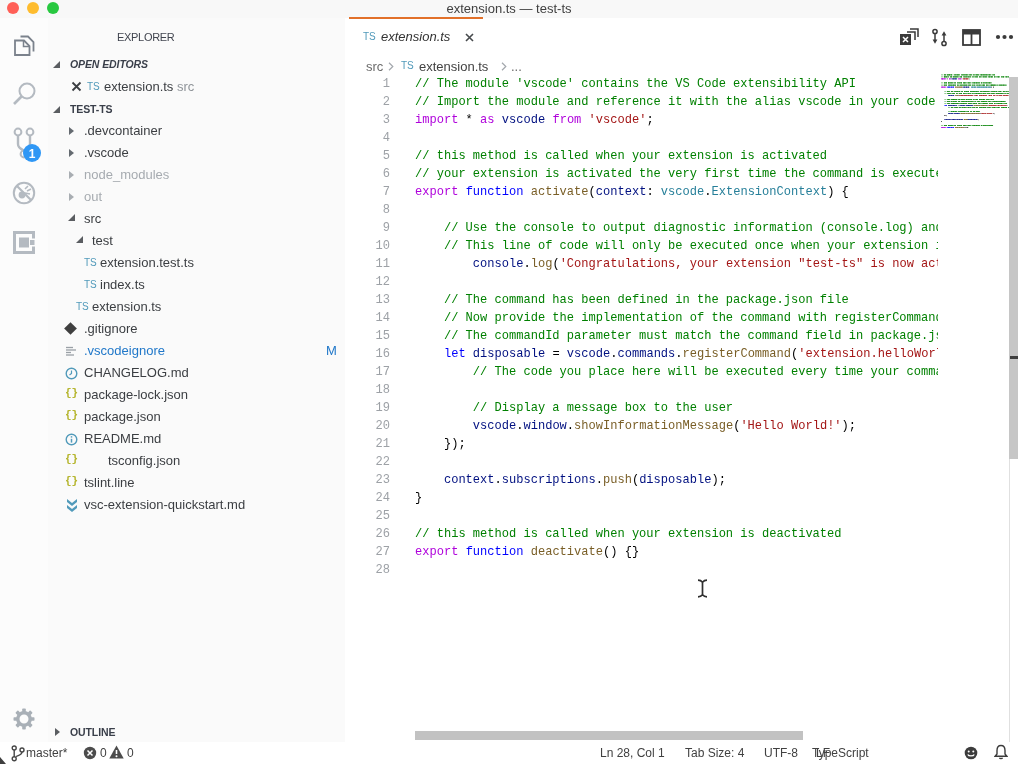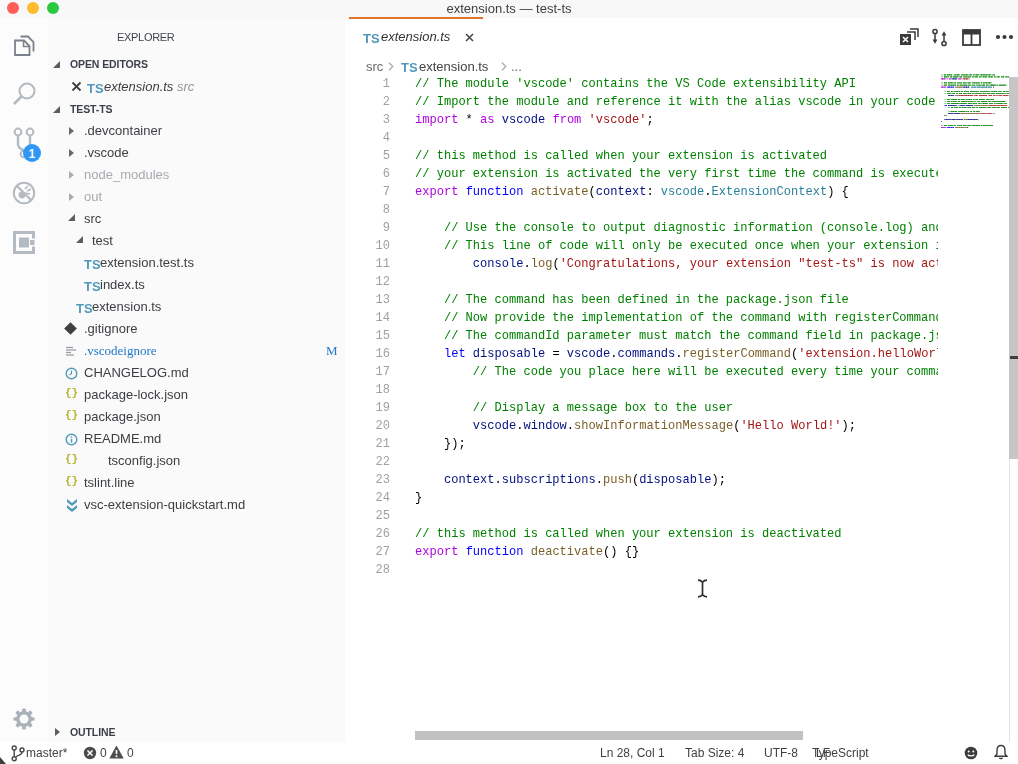--- a/index.html
+++ b/index.html
@@ -7,22 +7,22 @@
 body { font-family:"Liberation Sans", sans-serif; background:#fff; position:relative; }
 .abs { position:absolute; }
 .titlebar { left:0; top:0; width:1018px; height:18px; background:#f8f8f8; }
 .tl { width:12px; height:12px; border-radius:50%; top:2px; }
 .title { top:1px; width:1018px; text-align:center; font-size:13px; color:#404040; }
 .activitybar { left:0; top:18px; width:48px; height:724px; background:#fcfcfc; }
 .sidebar { left:48px; top:18px; width:297px; height:724px; background:#fafafa; }
 .row { position:absolute; height:22px; line-height:22px; font-size:13px; color:#3b3e42; white-space:nowrap; }
 .hdr { font-size:10.5px; font-weight:bold; color:#3a3f4a; letter-spacing:-0.1px; }
 .gray { color:#a6abb0; }
-.blue { color:#2178c9;font-family:Liberation Serif, serif; }
-.tsbadge { position:absolute; font-size:13px; font-weight:bold; color:#519aba; font-family:"Liberation Sans",sans-serif; }
+.blue { color:#2178c9; }
+.tsbadge { position:absolute; font-size:10px; font-weight:normal; color:#519aba; font-family:"Liberation Sans",sans-serif; }
 .tw { position:absolute; width:0; height:0; }
 .editor { left:345px; top:18px; width:673px; height:724px; background:#ffffff; }
 .statusbar { left:0; top:742px; width:1018px; height:22px; background:#fff; font-size:12px; color:#414141; }
 .sb { position:absolute; top:742px; height:22px; line-height:22px; white-space:nowrap; font-size:12px; color:#414141; }
 pre { font-family:"Liberation Mono", monospace; font-size:12.05px; line-height:18px; }
 .c { color:#008000; } 
 .k { color:#af00db; } 
 .st { color:#0000ff; } 
 .s { color:#a31515; } 
 .f { color:#795e26; } 
@@ -82,26 +82,26 @@
     <rect x="9.2" y="0.5" width="3.6" height="4.5" rx="0.8" transform="rotate(315 11 11)"></rect>
   </g>
   <circle cx="11" cy="11" r="6.2" fill="none" stroke="#a9b0b7" stroke-width="3.4"></circle>
 </svg>
 </div>
 
 <div class="abs sidebar"></div>
 <div class="abs row" style="left:69px; top:26px; font-size:11px; color:#41454f; letter-spacing:-0.3px;margin-left:48px;">EXPLORER</div>
 <div id="tree">
 <div class="tw abs" style="left:53px; top:61px; border-left:7px solid transparent; border-bottom:7px solid #5a5d61;"></div>
-<div class="row hdr" style="left:70px; top:53px;">OPEN EDITORS</div>
+<div class="row hdr" style="left:70px; top:53px;font-style:italic;">OPEN EDITORS</div>
 <svg class="abs" style="left:71px; top:81px;" width="11" height="11" viewBox="0 0 11 11">
       <path d="M1.5 1.5 L9.5 9.5 M9.5 1.5 L1.5 9.5" stroke="#3b3e42" stroke-width="1.8"></path>
     </svg>
 <div class="tsbadge" style="left:87px; top:81px;">TS</div>
-<div class="row" style="left:104px; top:76px; font-style:italic;">extension.ts <span style="color:#8f9499;">src</span></div>
+<div class="row" style="left:104px; top:76px; ">extension.ts <span style="color:#8f9499;">src</span></div>
 <div class="tw abs" style="left:53px; top:106px; border-left:7px solid transparent; border-bottom:7px solid #5a5d61;"></div>
 <div class="row hdr" style="left:70px; top:98px;">TEST-TS</div>
 
 <div class="tw abs" style="left:69px; top:127px; border-top:4px solid transparent; border-bottom:4px solid transparent; border-left:5px solid #646a70;"></div>
 <div class="row" style="left:84px; top:120px;">.devcontainer</div>
 <div class="tw abs" style="left:69px; top:149px; border-top:4px solid transparent; border-bottom:4px solid transparent; border-left:5px solid #646a70;"></div>
 <div class="row" style="left:84px; top:142px;">.vscode</div>
 <div class="tw abs" style="left:69px; top:171px; border-top:4px solid transparent; border-bottom:4px solid transparent; border-left:5px solid #a8adb2;"></div>
 <div class="row gray" style="left:84px; top:164px;">node_modules</div>
 <div class="tw abs" style="left:69px; top:193px; border-top:4px solid transparent; border-bottom:4px solid transparent; border-left:5px solid #a8adb2;"></div>

